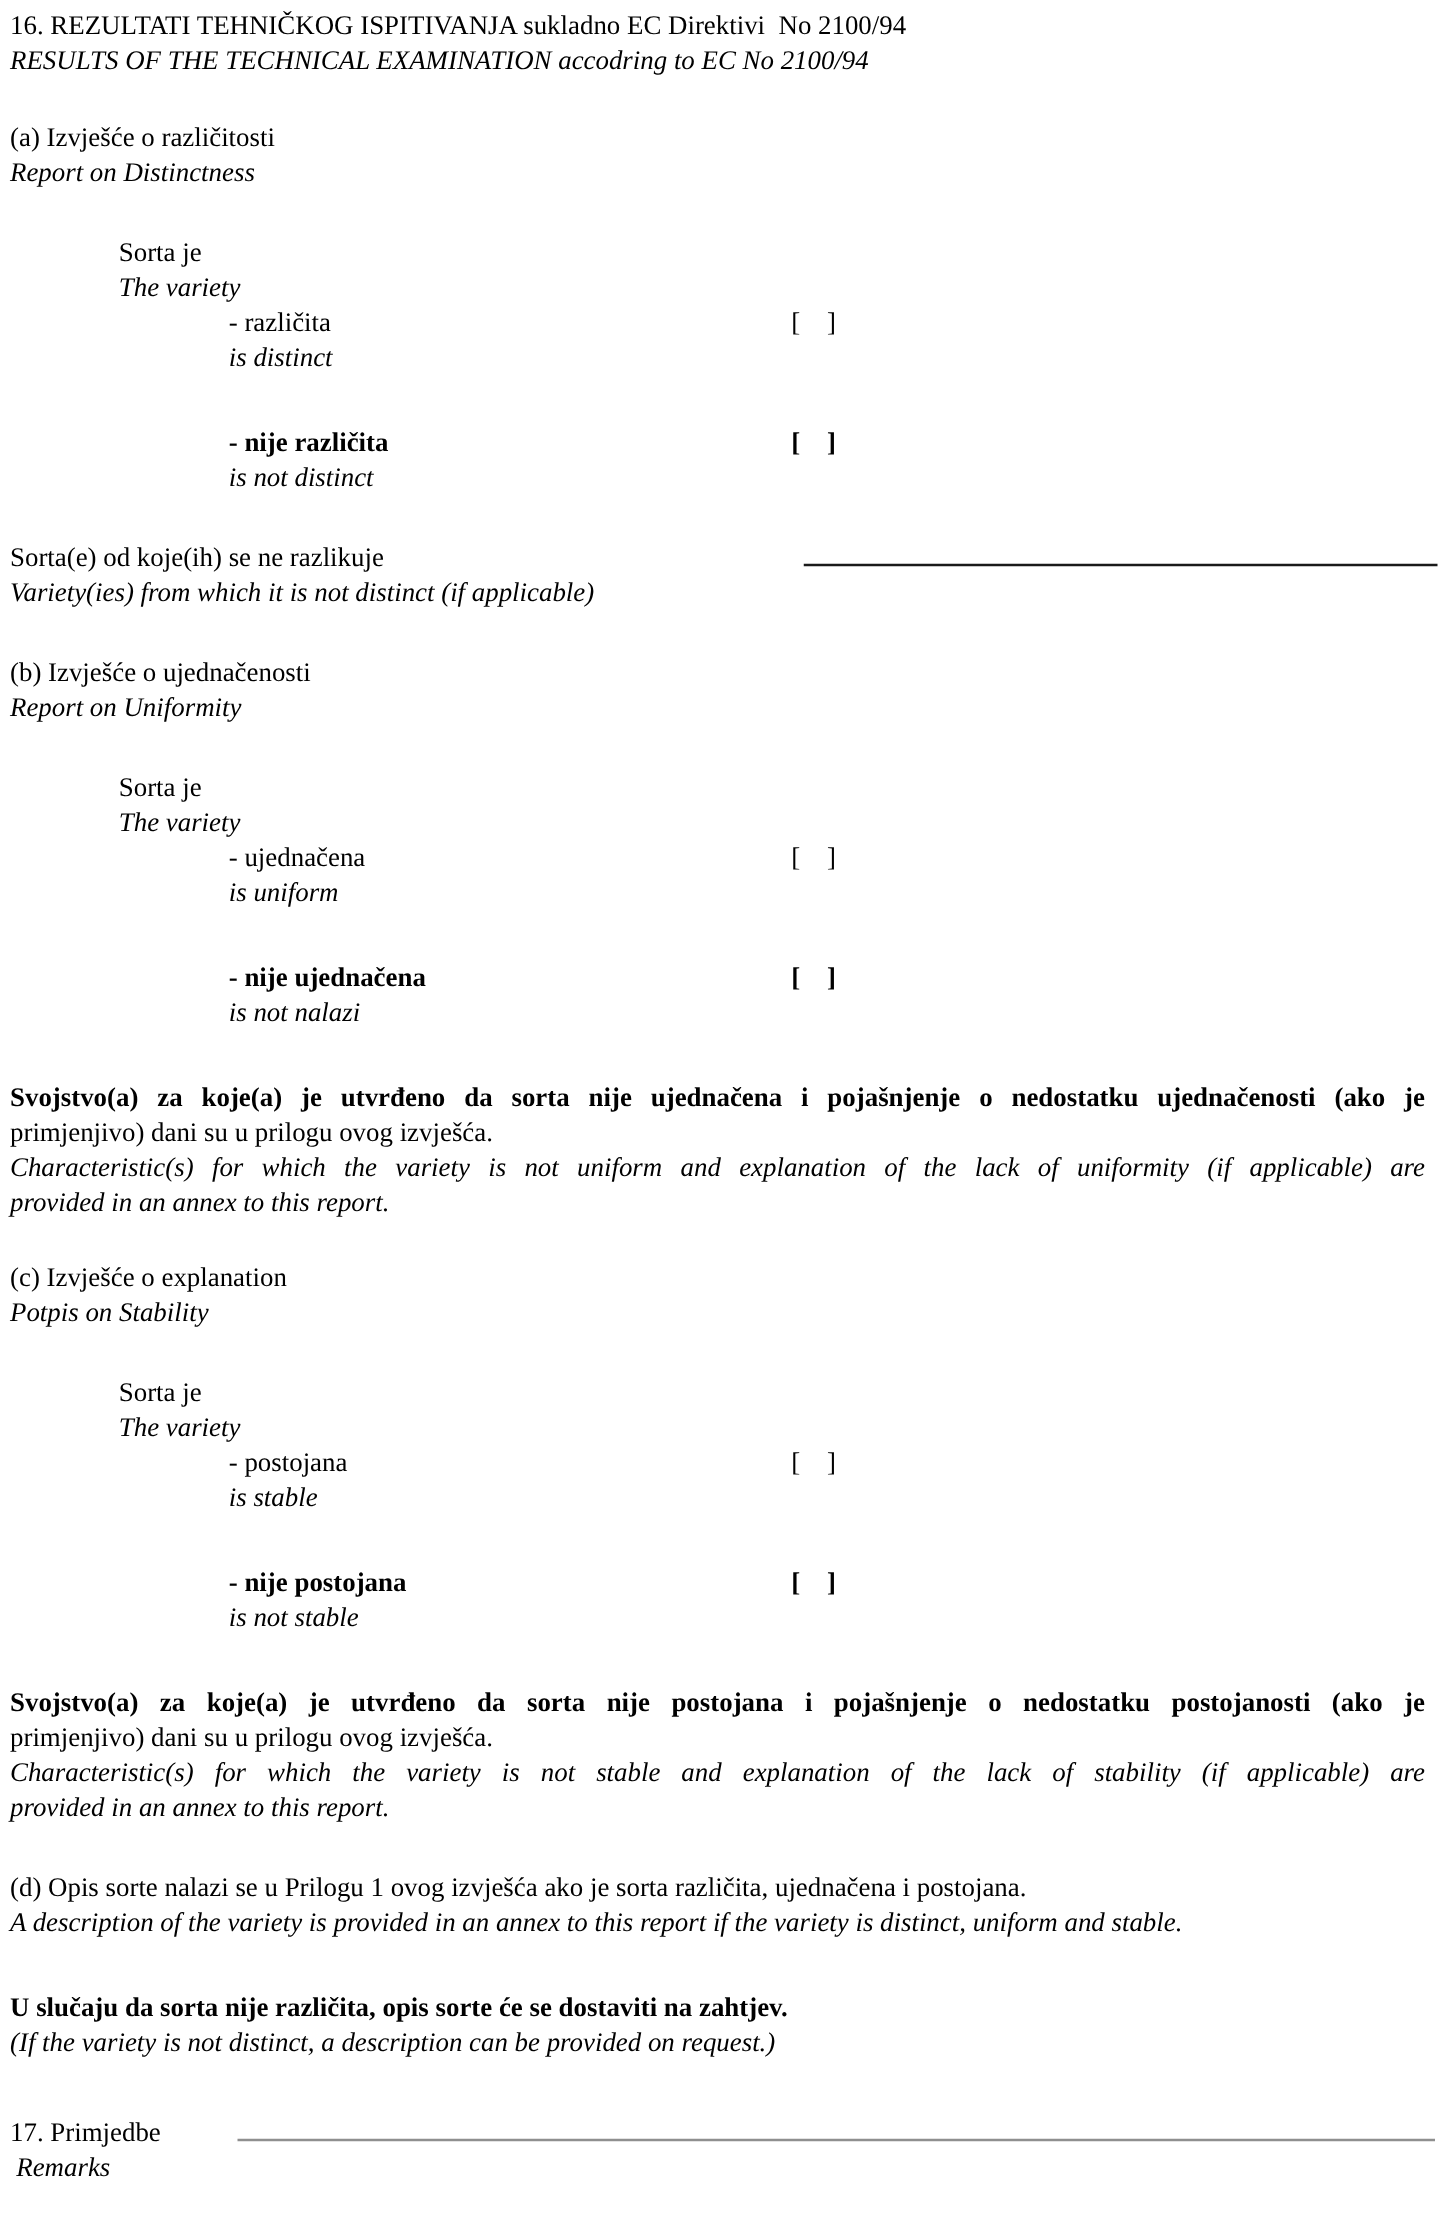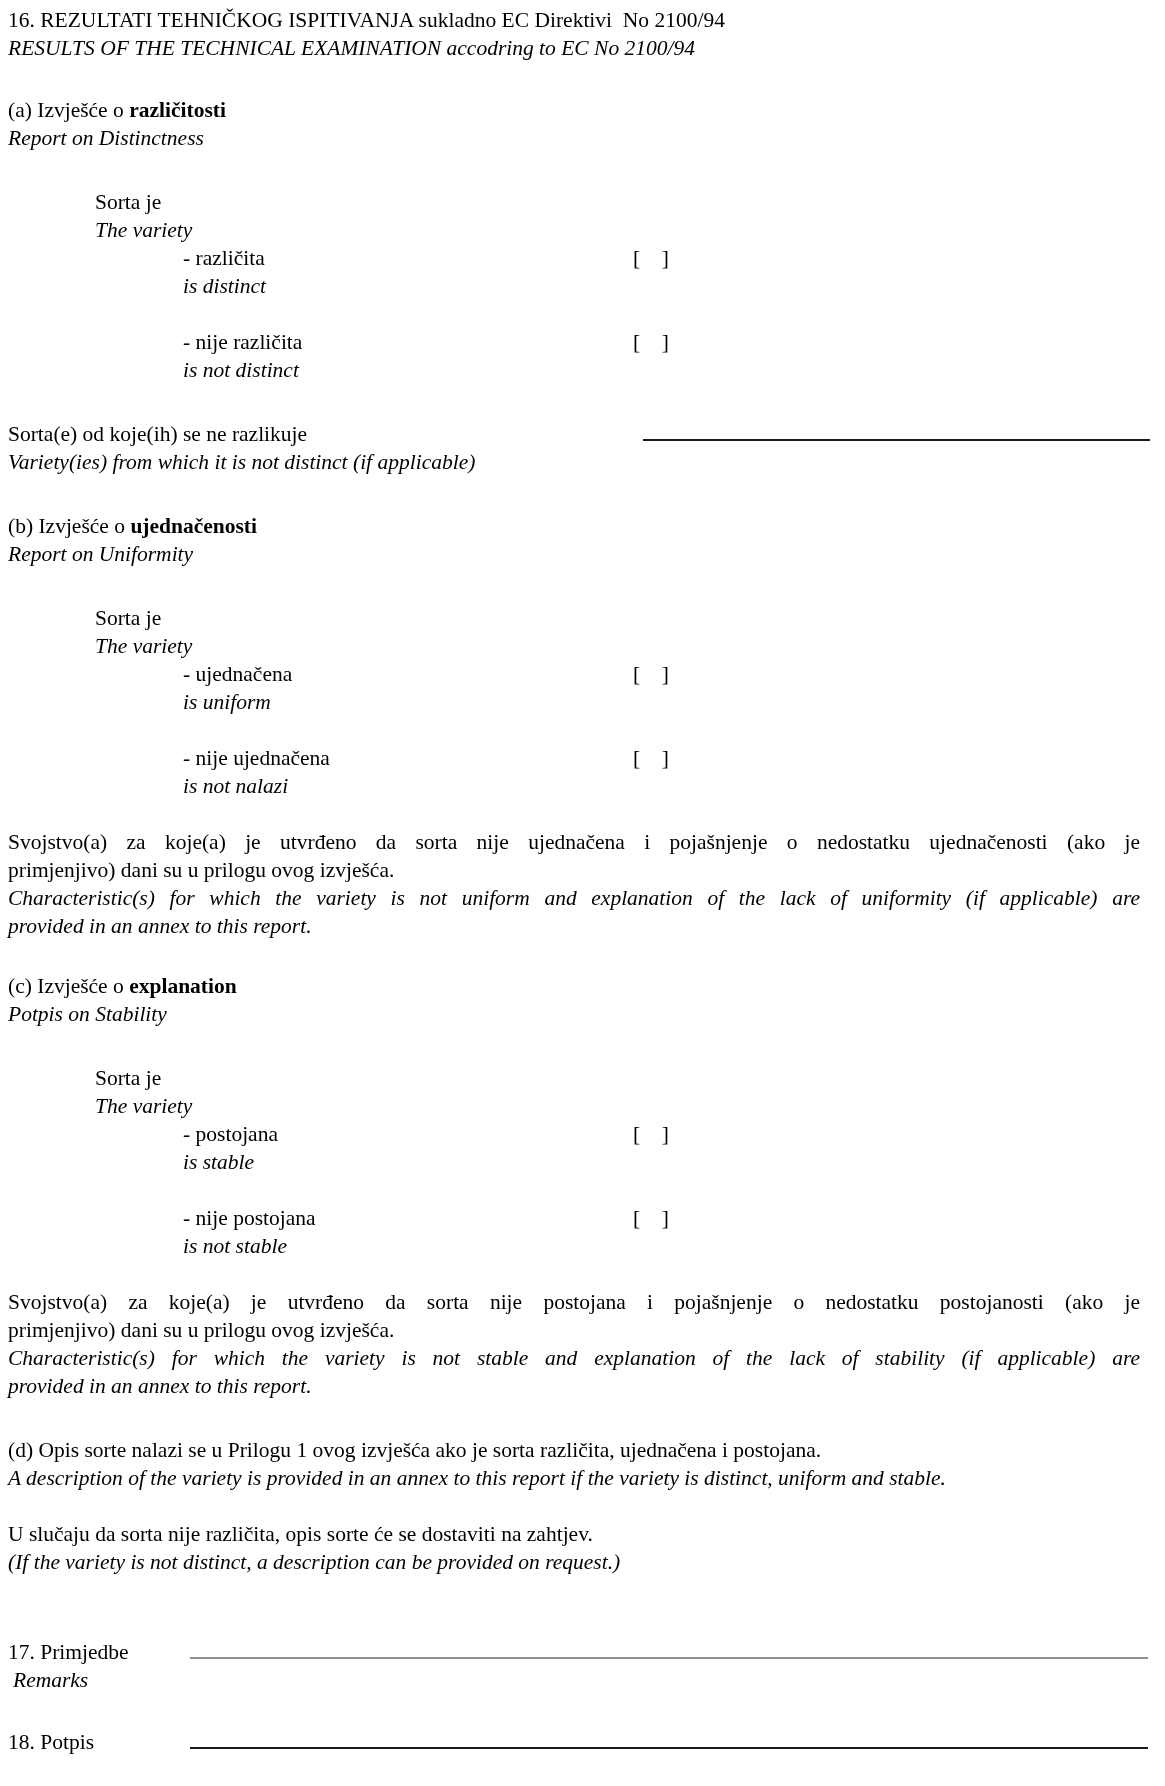--- a/index.html
+++ b/index.html
@@ -8,31 +8,31 @@
     width: 1165px;
     height: 1786px;
     font-family: "Liberation Serif", "DejaVu Serif", serif;
     font-size: 21.5px;
     color: #000;
     overflow: hidden;
   }
   .doc { position: relative; padding: 6px 25px 0 8px; }
   .line { line-height: 28px; min-height: 28px; }
   .it { font-style: italic; }
-  .b { font-weight: bold; }
+  .b { font-weight: normal; }
   .pre { white-space: pre-wrap; }
   .ind1 { padding-left: 87px; }
   .ind2 { padding-left: 175px; }
   .row { position: relative; }
   .cb { position: absolute; left: 625px; top: 0; white-space: pre; }
-  .mt28 { margin-top: 28px; }
+  .mt28 { margin-top: 40px; font-weight: bold; }
   .mt32 { margin-top: 32px; }
   .mt34 { margin-top: 34px; }
   .mt36 { margin-top: 36px; }
-  .mt62 { margin-top: 62px; }
+  .mt62 { margin-top: 44px; }
   .just { text-align: justify; text-align-last: justify; }
   .fill { position: absolute; top: 0; height: 21px; }
   .fill-varieties { left: 635px; width: 507px; border-bottom: 2px solid #1a1a1a; }
   .fill-remarks { left: 182px; width: 958px; border-bottom: 2px solid #8f8f8f; }
   .fill-signature { left: 182px; width: 958px; border-bottom: 2px solid #1a1a1a; }
   .sublabel-indent { padding-left: 5px; font-style: italic; }
 </style>
 </head>
 <body>
 

